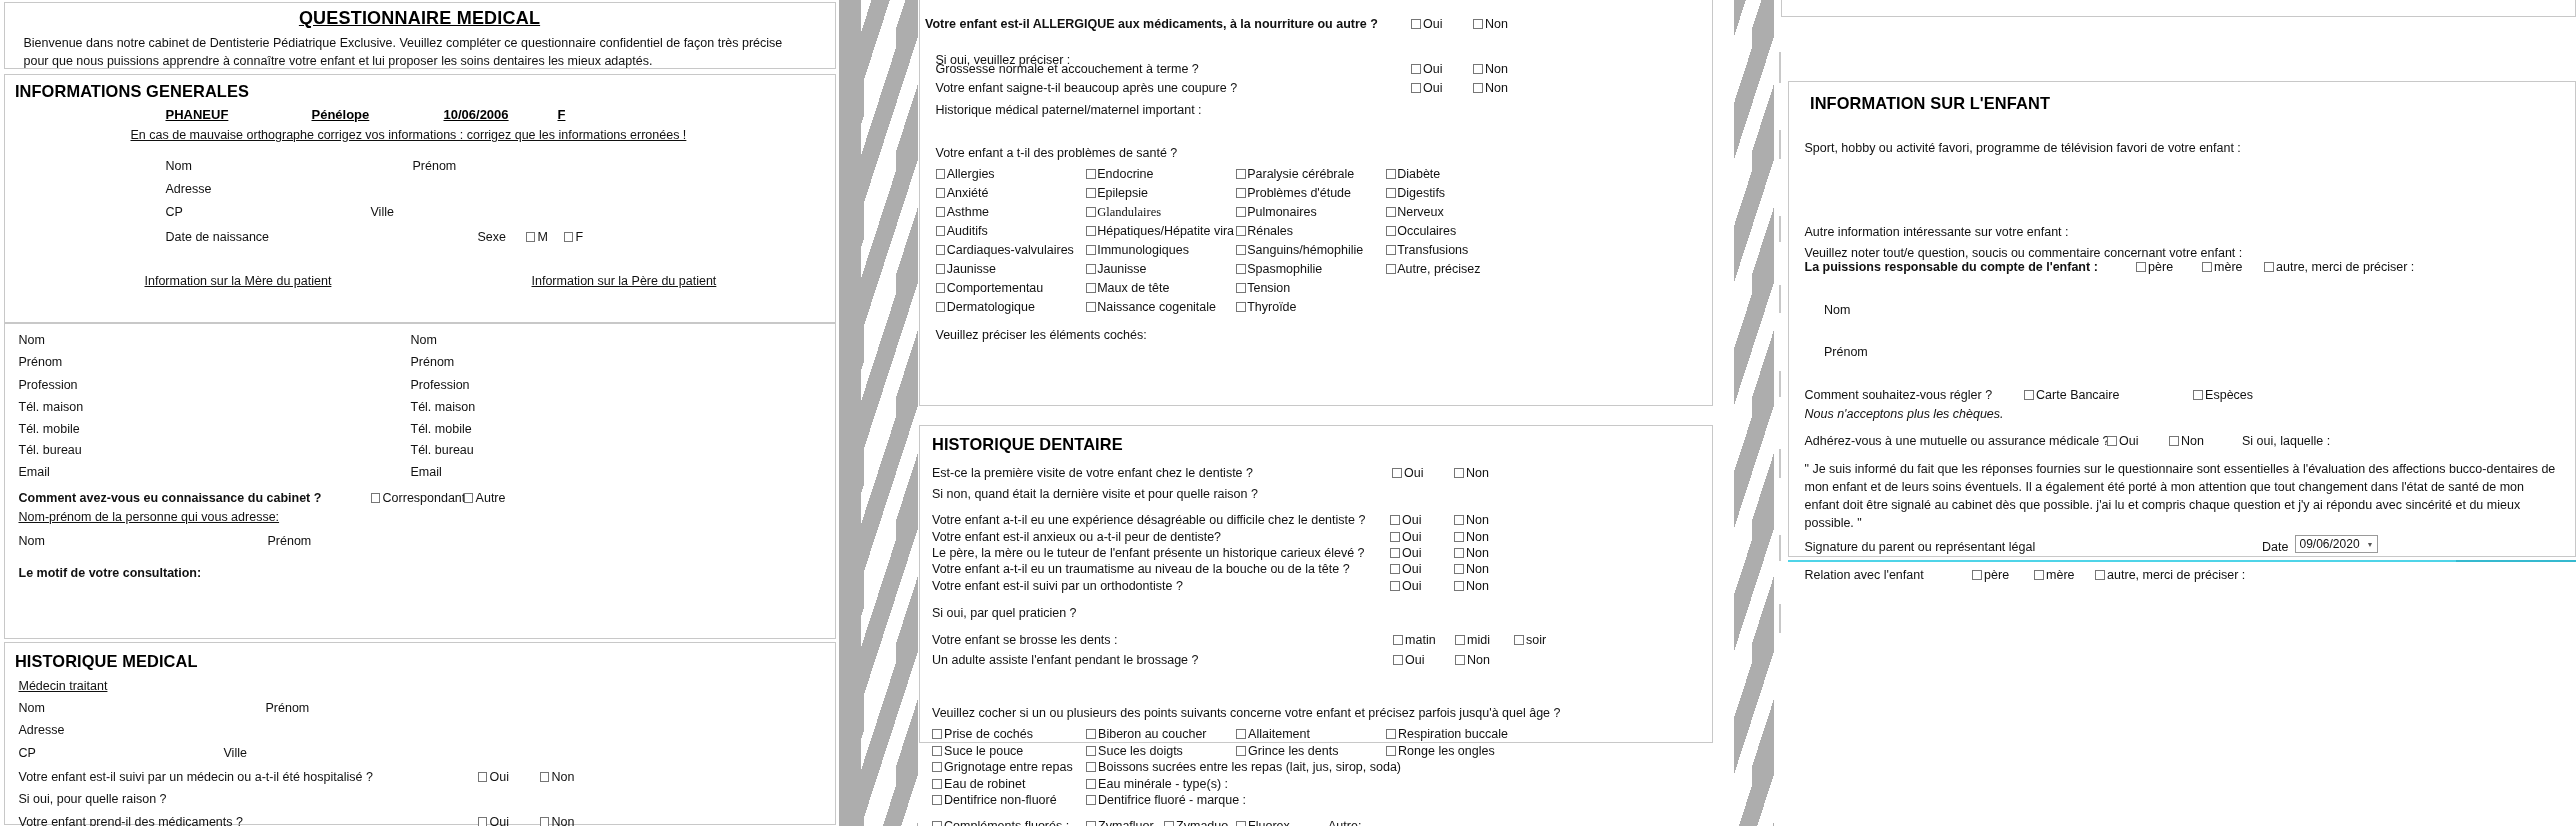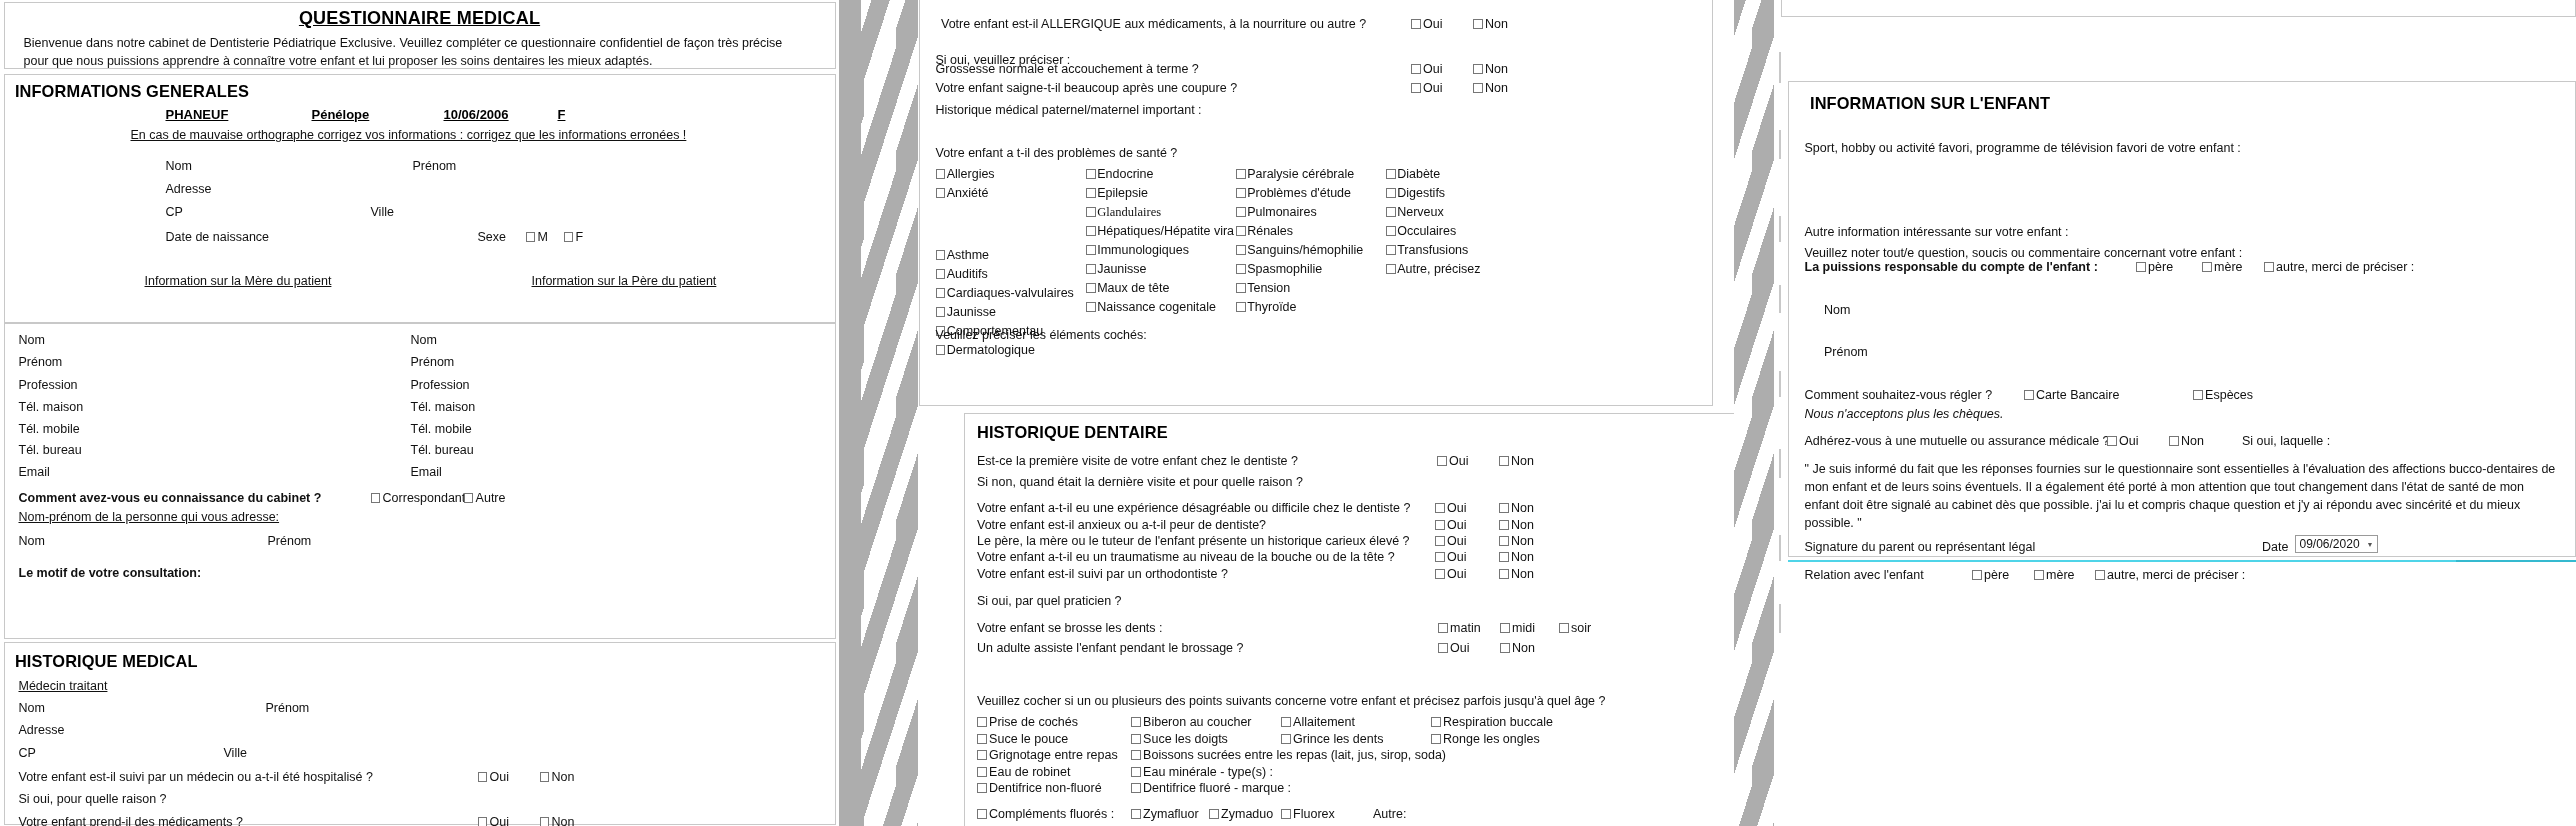--- a/index.html
+++ b/index.html
@@ -280,21 +280,21 @@
   <div class="gutter" id="gutter1">
     <div class="teeth"></div>
     <div class="teeth2"></div>
   </div>
 
   <div class="page" id="page2">
     <div class="page-inner">
 
       <div class="box" style="left:0px; top:-10.4px; width:794px; height:416px;">
 
-        <div class="at lbl" style="left:21px; top:26px;">Votre enfant est-il ALLERGIQUE aux médicaments, à la nourriture ou autre ?</div>
+        <div class="at lbl" style="left:5px; top:26px;font-weight:bold;">Votre enfant est-il ALLERGIQUE aux médicaments, à la nourriture ou autre ?</div>
         <div class="cbrow" style="left:491px; top:26px;">
           <span class="cb"></span><span>Oui</span>
         </div>
         <div class="cbrow" style="left:553px; top:26px;">
           <span class="cb"></span><span>Non</span>
         </div>
 
         <div class="at lbl" style="left:15.5px; top:48px;margin-top:14px;">Si oui, veuillez préciser :</div>
 
         <div class="at lbl" style="left:15.5px; top:71px;">Grossesse normale et accouchement à terme ?</div>
@@ -313,21 +313,21 @@
           <span class="cb"></span><span>Non</span>
         </div>
 
         <div class="at lbl" style="left:15.5px; top:112px;">Historique médical paternel/maternel important :</div>
 
         <div class="at lbl" style="left:15.5px; top:155px;">Votre enfant a t-il des problèmes de santé ?</div>
 
         <div class="at" style="left:15.5px; top:176px;">
           <div class="lbl" style="height:19px;"><span class="cb"></span><span>Allergies</span></div>
           <div class="lbl" style="height:19px;"><span class="cb"></span><span>Anxiété</span></div>
-          <div class="lbl" style="height:19px;margin-top:43px;"><span class="cb"></span><span>Asthme</span></div>
+          <div class="lbl" style="height:19px;"><span class="cb"></span><span>Asthme</span></div>
           <div class="lbl" style="height:19px;"><span class="cb"></span><span>Auditifs</span></div>
           <div class="lbl" style="height:19px;"><span class="cb"></span><span>Cardiaques-valvulaires</span></div>
           <div class="lbl" style="height:19px;"><span class="cb"></span><span>Jaunisse</span></div>
           <div class="lbl" style="height:19px; overflow:hidden; width:130px;"><span class="cb"></span><span>Comportementau</span></div>
           <div class="lbl" style="height:19px;"><span class="cb"></span><span>Dermatologique</span></div>
         </div>
 
         <div class="at" style="left:166px; top:176px;">
           <div class="lbl" style="height:19px;"><span class="cb"></span><span>Endocrine</span></div>
           <div class="lbl" style="height:19px;"><span class="cb"></span><span>Epilepsie</span></div>
@@ -355,21 +355,21 @@
           <div class="lbl" style="height:19px;"><span class="cb"></span><span>Rénales</span></div>
           <div class="lbl" style="height:19px;"><span class="cb"></span><span>Sanguins/hémophilie</span></div>
           <div class="lbl" style="height:19px;"><span class="cb"></span><span>Spasmophilie</span></div>
           <div class="lbl" style="height:19px;"><span class="cb"></span><span>Tension</span></div>
           <div class="lbl" style="height:19px;"><span class="cb"></span><span>Thyroïde</span></div>
         </div>
 
         <div class="at lbl" style="left:15.5px; top:337px;">Veuillez préciser les éléments cochés:</div>
       </div>
 
-      <div class="box" style="left:0px; top:413px; width:794px; height:414px;margin-left:45px;">
+      <div class="box" style="left:0px; top:425px; width:794px; height:318px;">
 
         <div class="at sec-title" style="left:12px; top:8.6px;">HISTORIQUE DENTAIRE</div>
 
         <div class="at lbl" style="left:12px; top:40px;">Est-ce la première visite de votre enfant chez le dentiste ?</div>
         <div class="cbrow" style="left:472px; top:40px;">
           <span class="cb"></span><span>Oui</span>
         </div>
         <div class="cbrow" style="left:534px; top:40px;">
           <span class="cb"></span><span>Non</span>
         </div>

